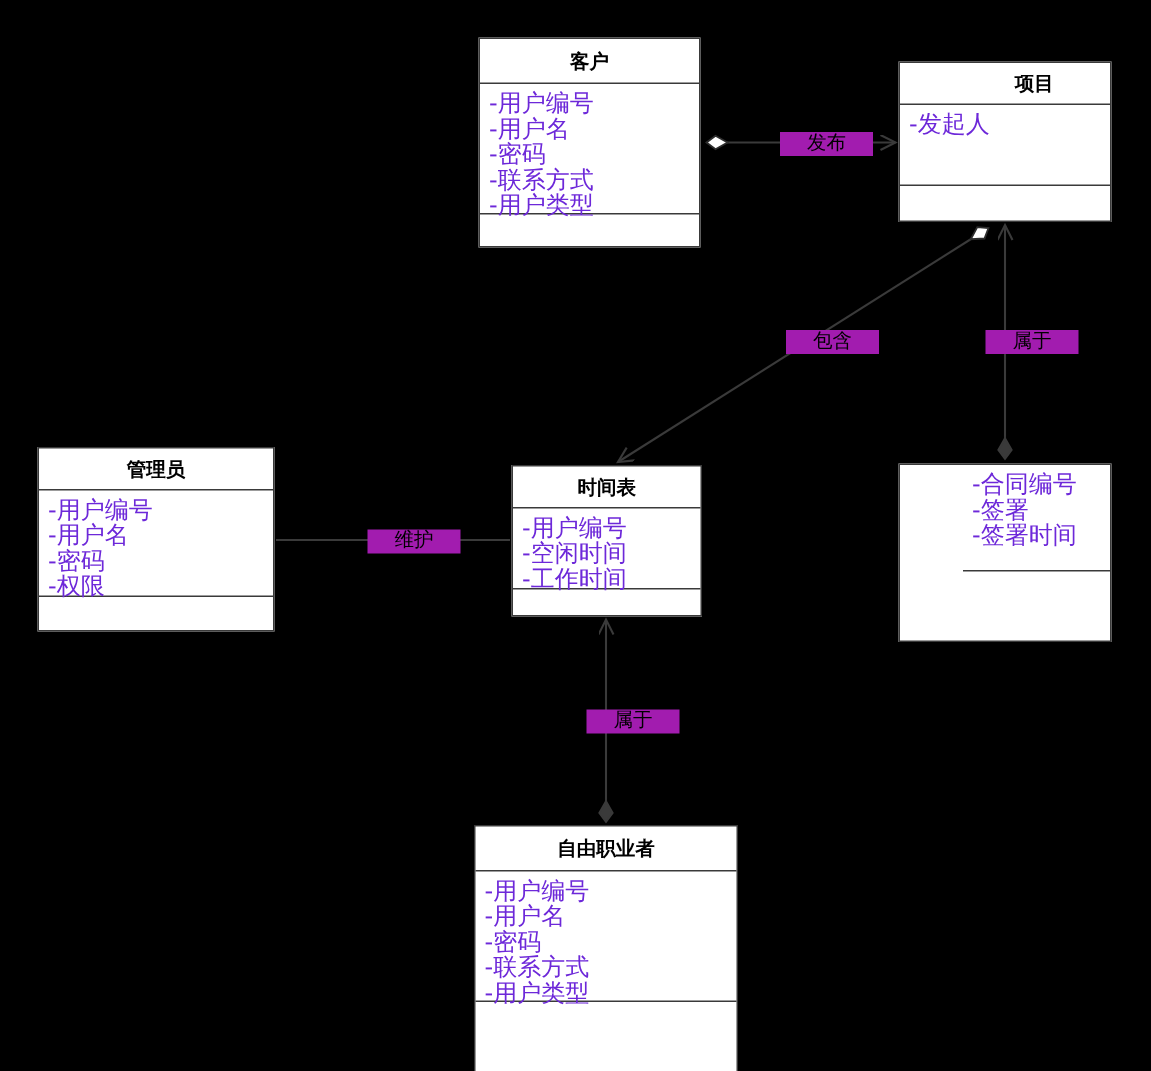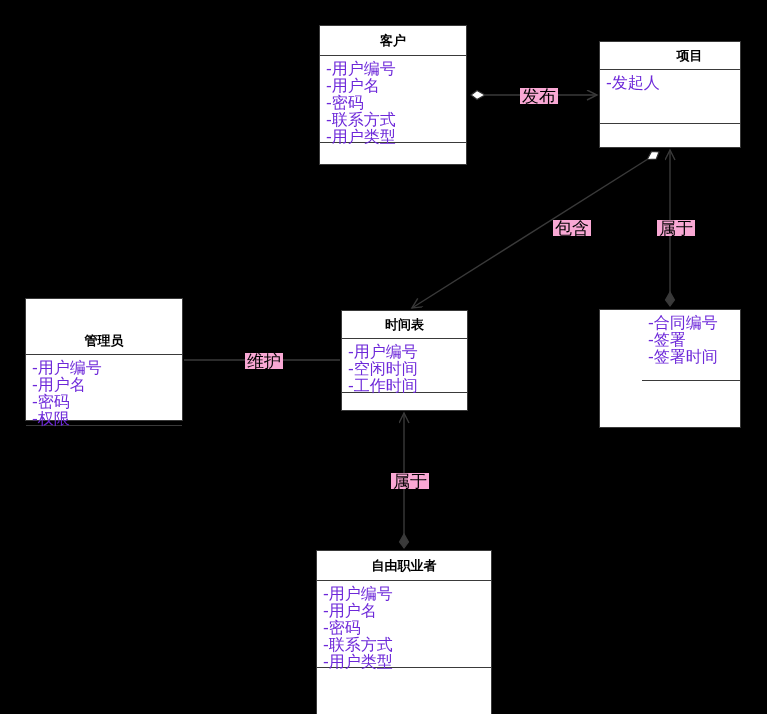--- a/index.html
+++ b/index.html
@@ -54,25 +54,25 @@
     color: #6d28d9;
     line-height: 17px;
     white-space: nowrap;
   }
   .uml-ops {
     flex: 1 1 auto;
     box-sizing: border-box;
   }
   .edge-label {
     position: absolute;
-    background: #f9a8d4;
+    background: #a21caf;
     color: #000000;
-    font-size: 17px;
+    font-size: 13px;
     line-height: 14px;
-    padding: 1px 2px;
+    padding: 1px 18px;
     white-space: nowrap;
     box-sizing: border-box;
     text-align: center;
   }
 </style>
 </head>
 <body>
 
 <div id="canvas">
 
@@ -117,21 +117,21 @@
 
   <div class="uml-class" style="left:599px; top:41px; width:142px; height:107px;">
     <div class="uml-title" style="height:28px;padding-left:39px;">项目</div>
     <div class="uml-attrs" style="height:54px;">
       <div class="uml-attr">-发起人</div>
     </div>
     <div class="uml-ops"></div>
   </div>
 
   <div class="uml-class" style="left:25px; top:298px; width:158px; height:123px;">
-    <div class="uml-title" style="height:28px;margin-top:28px;">管理员</div>
+    <div class="uml-title" style="height:28px;">管理员</div>
     <div class="uml-attrs" style="height:71px;">
       <div class="uml-attr">-用户编号</div>
       <div class="uml-attr">-用户名</div>
       <div class="uml-attr">-密码</div>
       <div class="uml-attr">-权限</div>
     </div>
     <div class="uml-ops"></div>
   </div>
 
   <div class="uml-class" style="left:341px; top:310px; width:127px; height:101px;">
@@ -160,21 +160,21 @@
       <div class="uml-attr">-用户名</div>
       <div class="uml-attr">-密码</div>
       <div class="uml-attr">-联系方式</div>
       <div class="uml-attr">-用户类型</div>
     </div>
     <div class="uml-ops"></div>
   </div>
 
   <div class="edge-label" style="left:520px; top:88px;">发布</div>
 
-  <div class="edge-label" style="left:553px; top:220px;">包含</div>
+  <div class="edge-label" style="left:524px; top:220px;">包含</div>
 
   <div class="edge-label" style="left:657px; top:220px;">属于</div>
 
   <div class="edge-label" style="left:245px; top:353px;">维护</div>
 
   <div class="edge-label" style="left:391px; top:473px;">属于</div>
 
 </div>
 
 </body></html>

